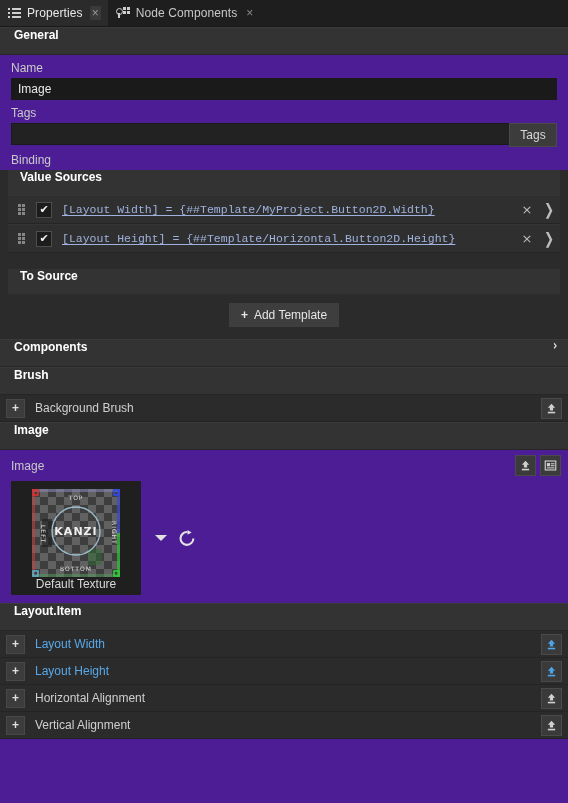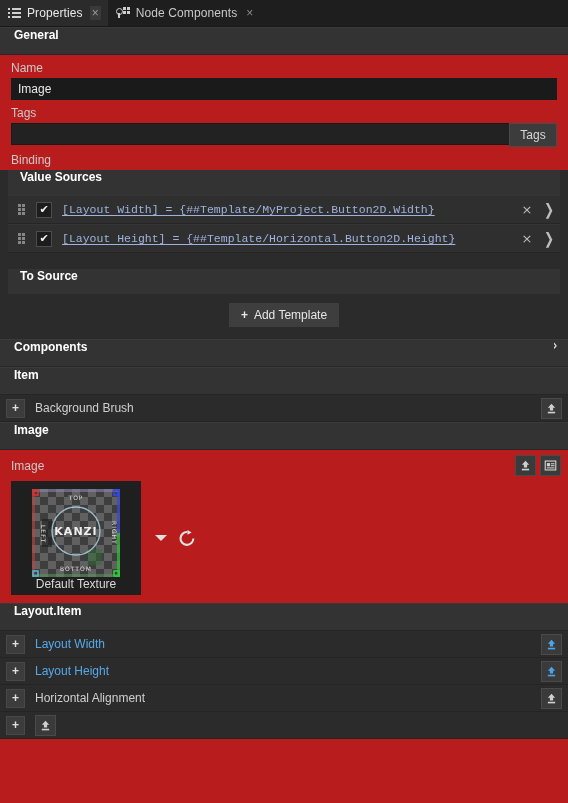--- a/index.html
+++ b/index.html
@@ -7,21 +7,21 @@
     background: #232323;
   }
   body {
     width: 568px; height: 803px;
     font-family: "Liberation Sans", sans-serif;
     font-size: 12px;
     color: #d8d8d8;
     overflow: hidden;
     -webkit-font-smoothing: antialiased;
   }
-  .app { width: 568px; height: 803px; position: relative; background: #b91c1c; }
+  .app { width: 568px; height: 803px; position: relative; background: #4c1d95; }
 
   
   .tabbar {
     height: 26px;
     background: #1e1e1e;
     display: flex;
     align-items: stretch;
     border-bottom: 1px solid #191919;
   }
   .tab {
@@ -339,21 +339,21 @@
       </div>
     </div>
   </div>
 
   <div class="section-header">
     <span>Components</span>
     <span class="chev right">›</span>
   </div>
 
   <div class="section-header">
-    <span>Item</span>
+    <span>Brush</span>
     <span class="chev">ⱟ</span>
   </div>
 
   <div class="prop-row">
     <span class="plus-btn">+</span>
     <span class="prop-name">Background Brush</span>
     <span class="upload-btn">
       <svg class="up-arrow" viewBox="0 0 16 16" aria-hidden="true">
         <polygon points="8,2 12.5,7 10,7 10,10.5 6,10.5 6,7 3.5,7" fill="#cfcfcf"></polygon>
         <rect x="3.5" y="12" width="9" height="2" fill="#cfcfcf"></rect>
@@ -466,20 +466,21 @@
     <span class="upload-btn">
       <svg class="up-arrow" viewBox="0 0 16 16" aria-hidden="true">
         <polygon points="8,2 12.5,7 10,7 10,10.5 6,10.5 6,7 3.5,7" fill="#cfcfcf"></polygon>
         <rect x="3.5" y="12" width="9" height="2" fill="#cfcfcf"></rect>
       </svg>
     </span>
   </div>
 
   <div class="prop-row">
     <span class="plus-btn">+</span>
+    <span class="prop-name">Vertical Alignment</span>
     <span class="upload-btn">
       <svg class="up-arrow" viewBox="0 0 16 16" aria-hidden="true">
         <polygon points="8,2 12.5,7 10,7 10,10.5 6,10.5 6,7 3.5,7" fill="#cfcfcf"></polygon>
         <rect x="3.5" y="12" width="9" height="2" fill="#cfcfcf"></rect>
       </svg>
     </span>
   </div>
 
 </div>
 

